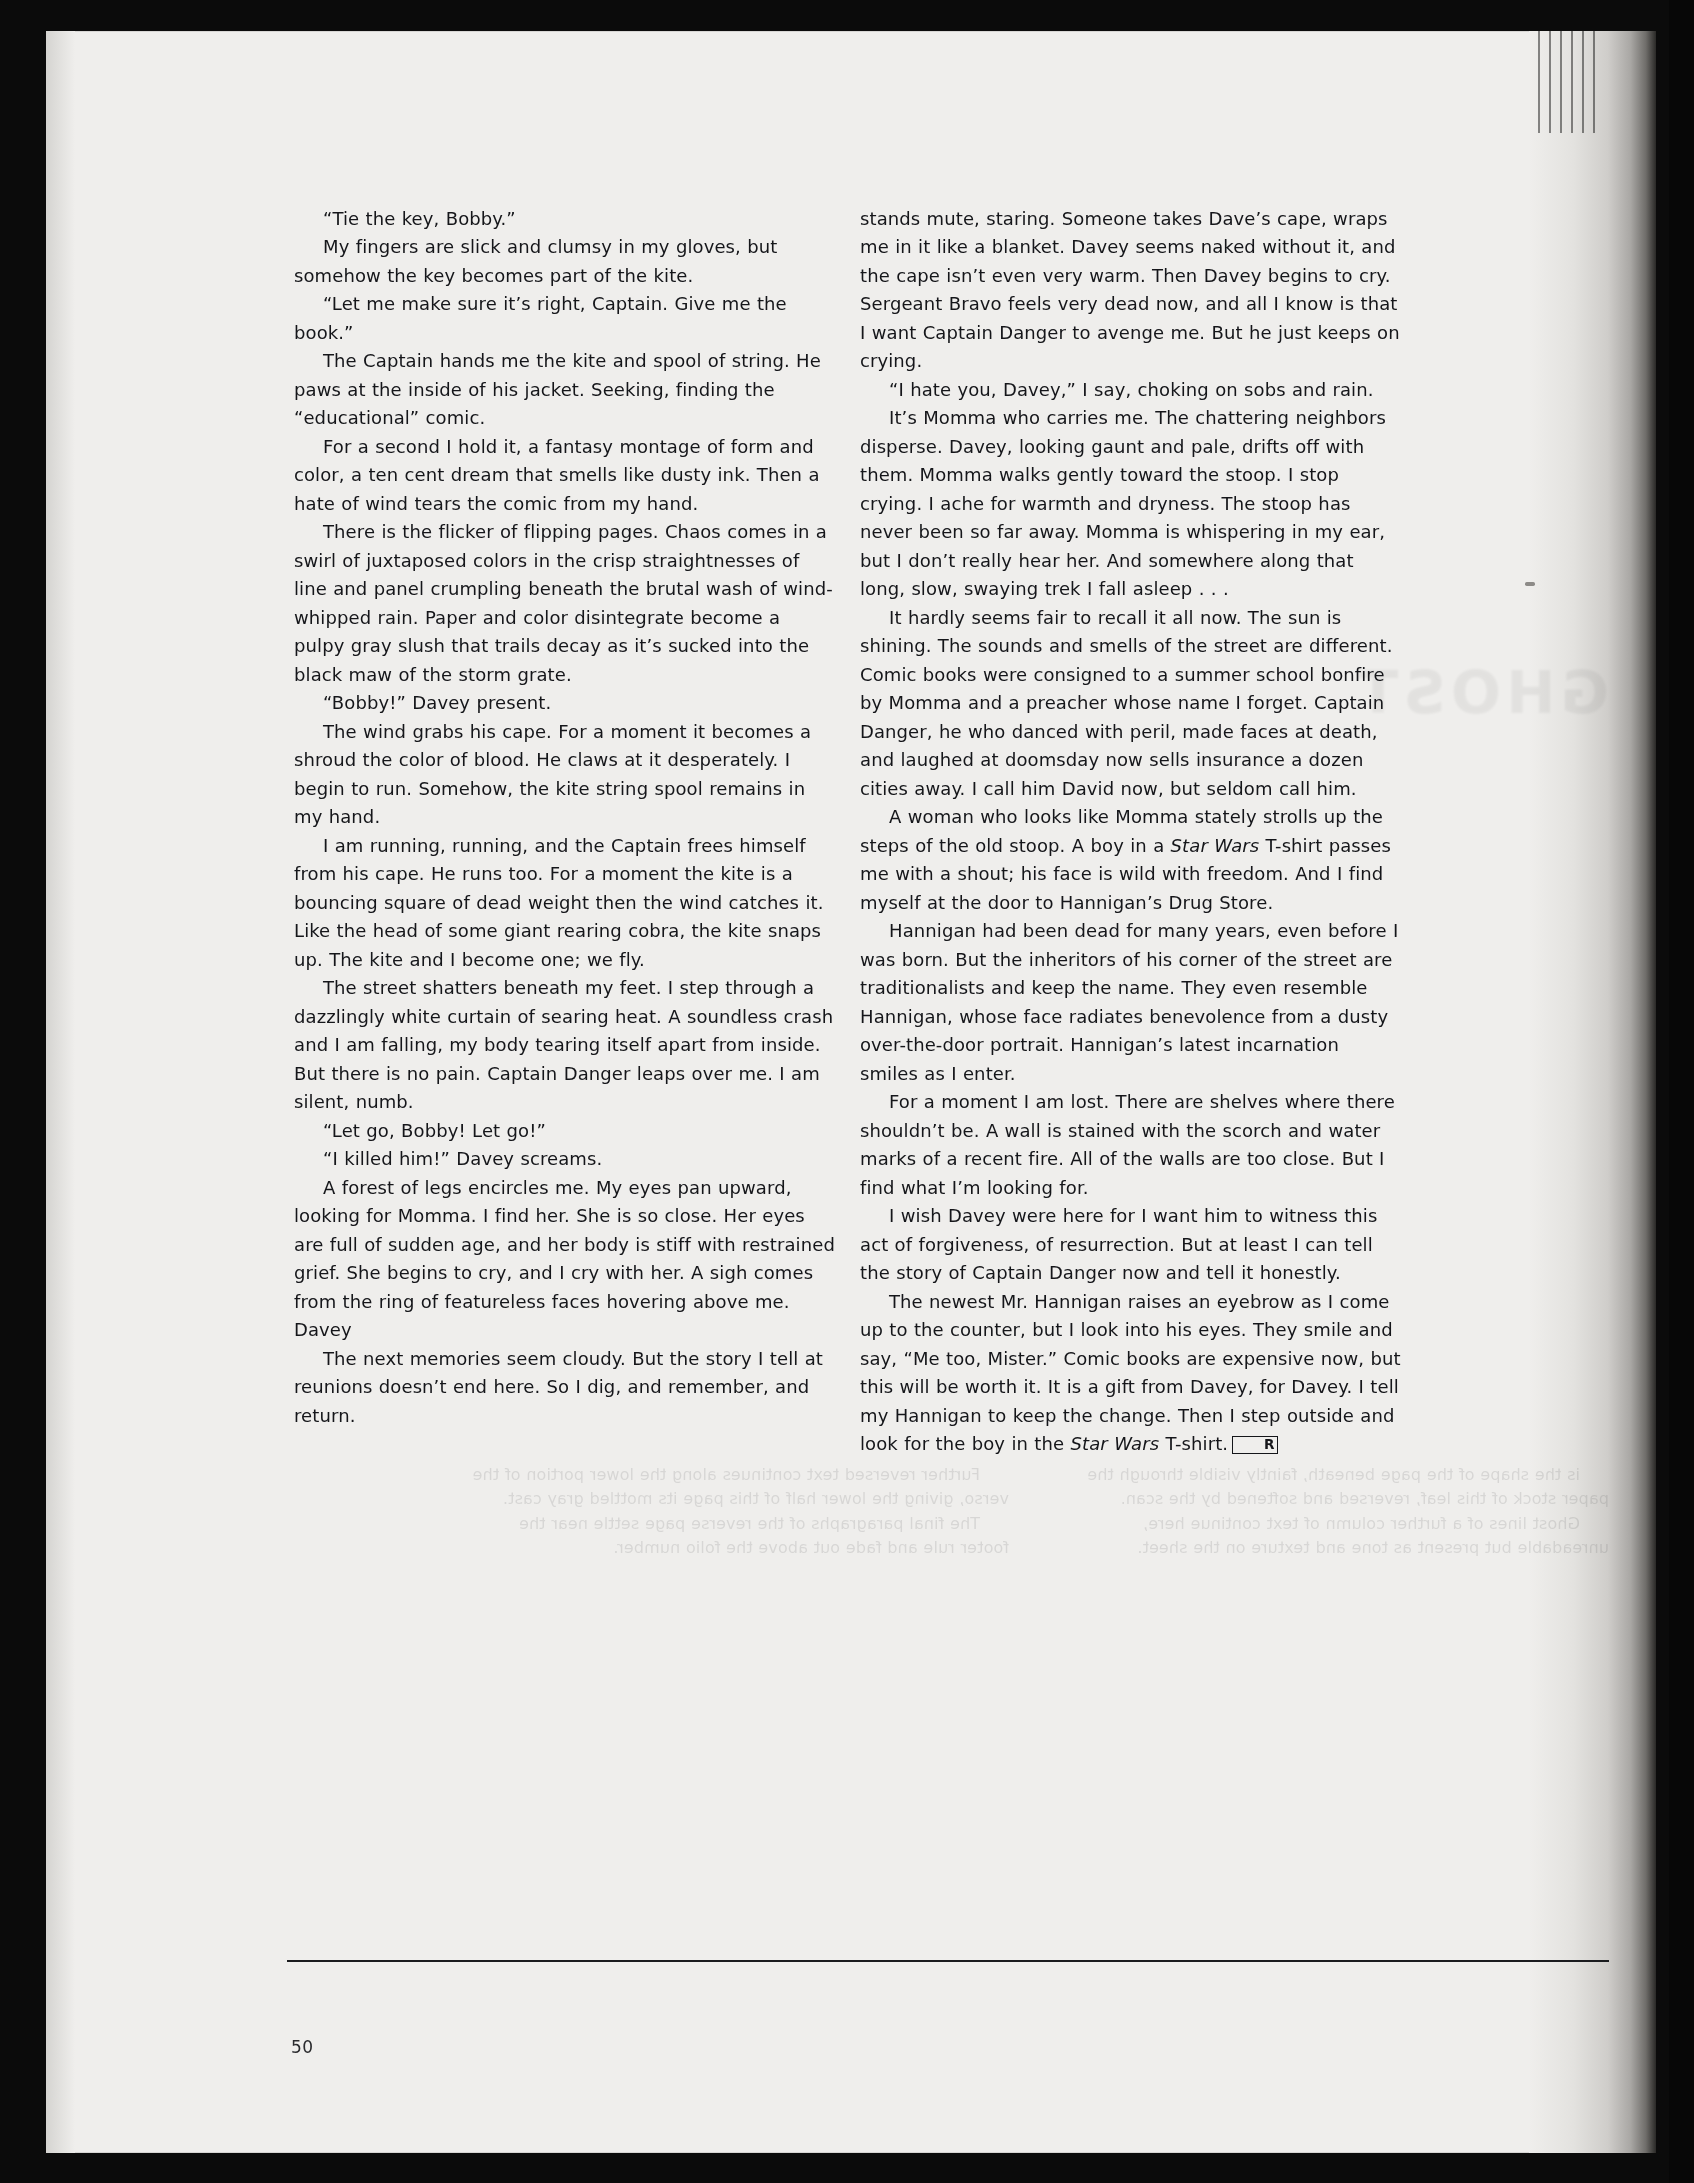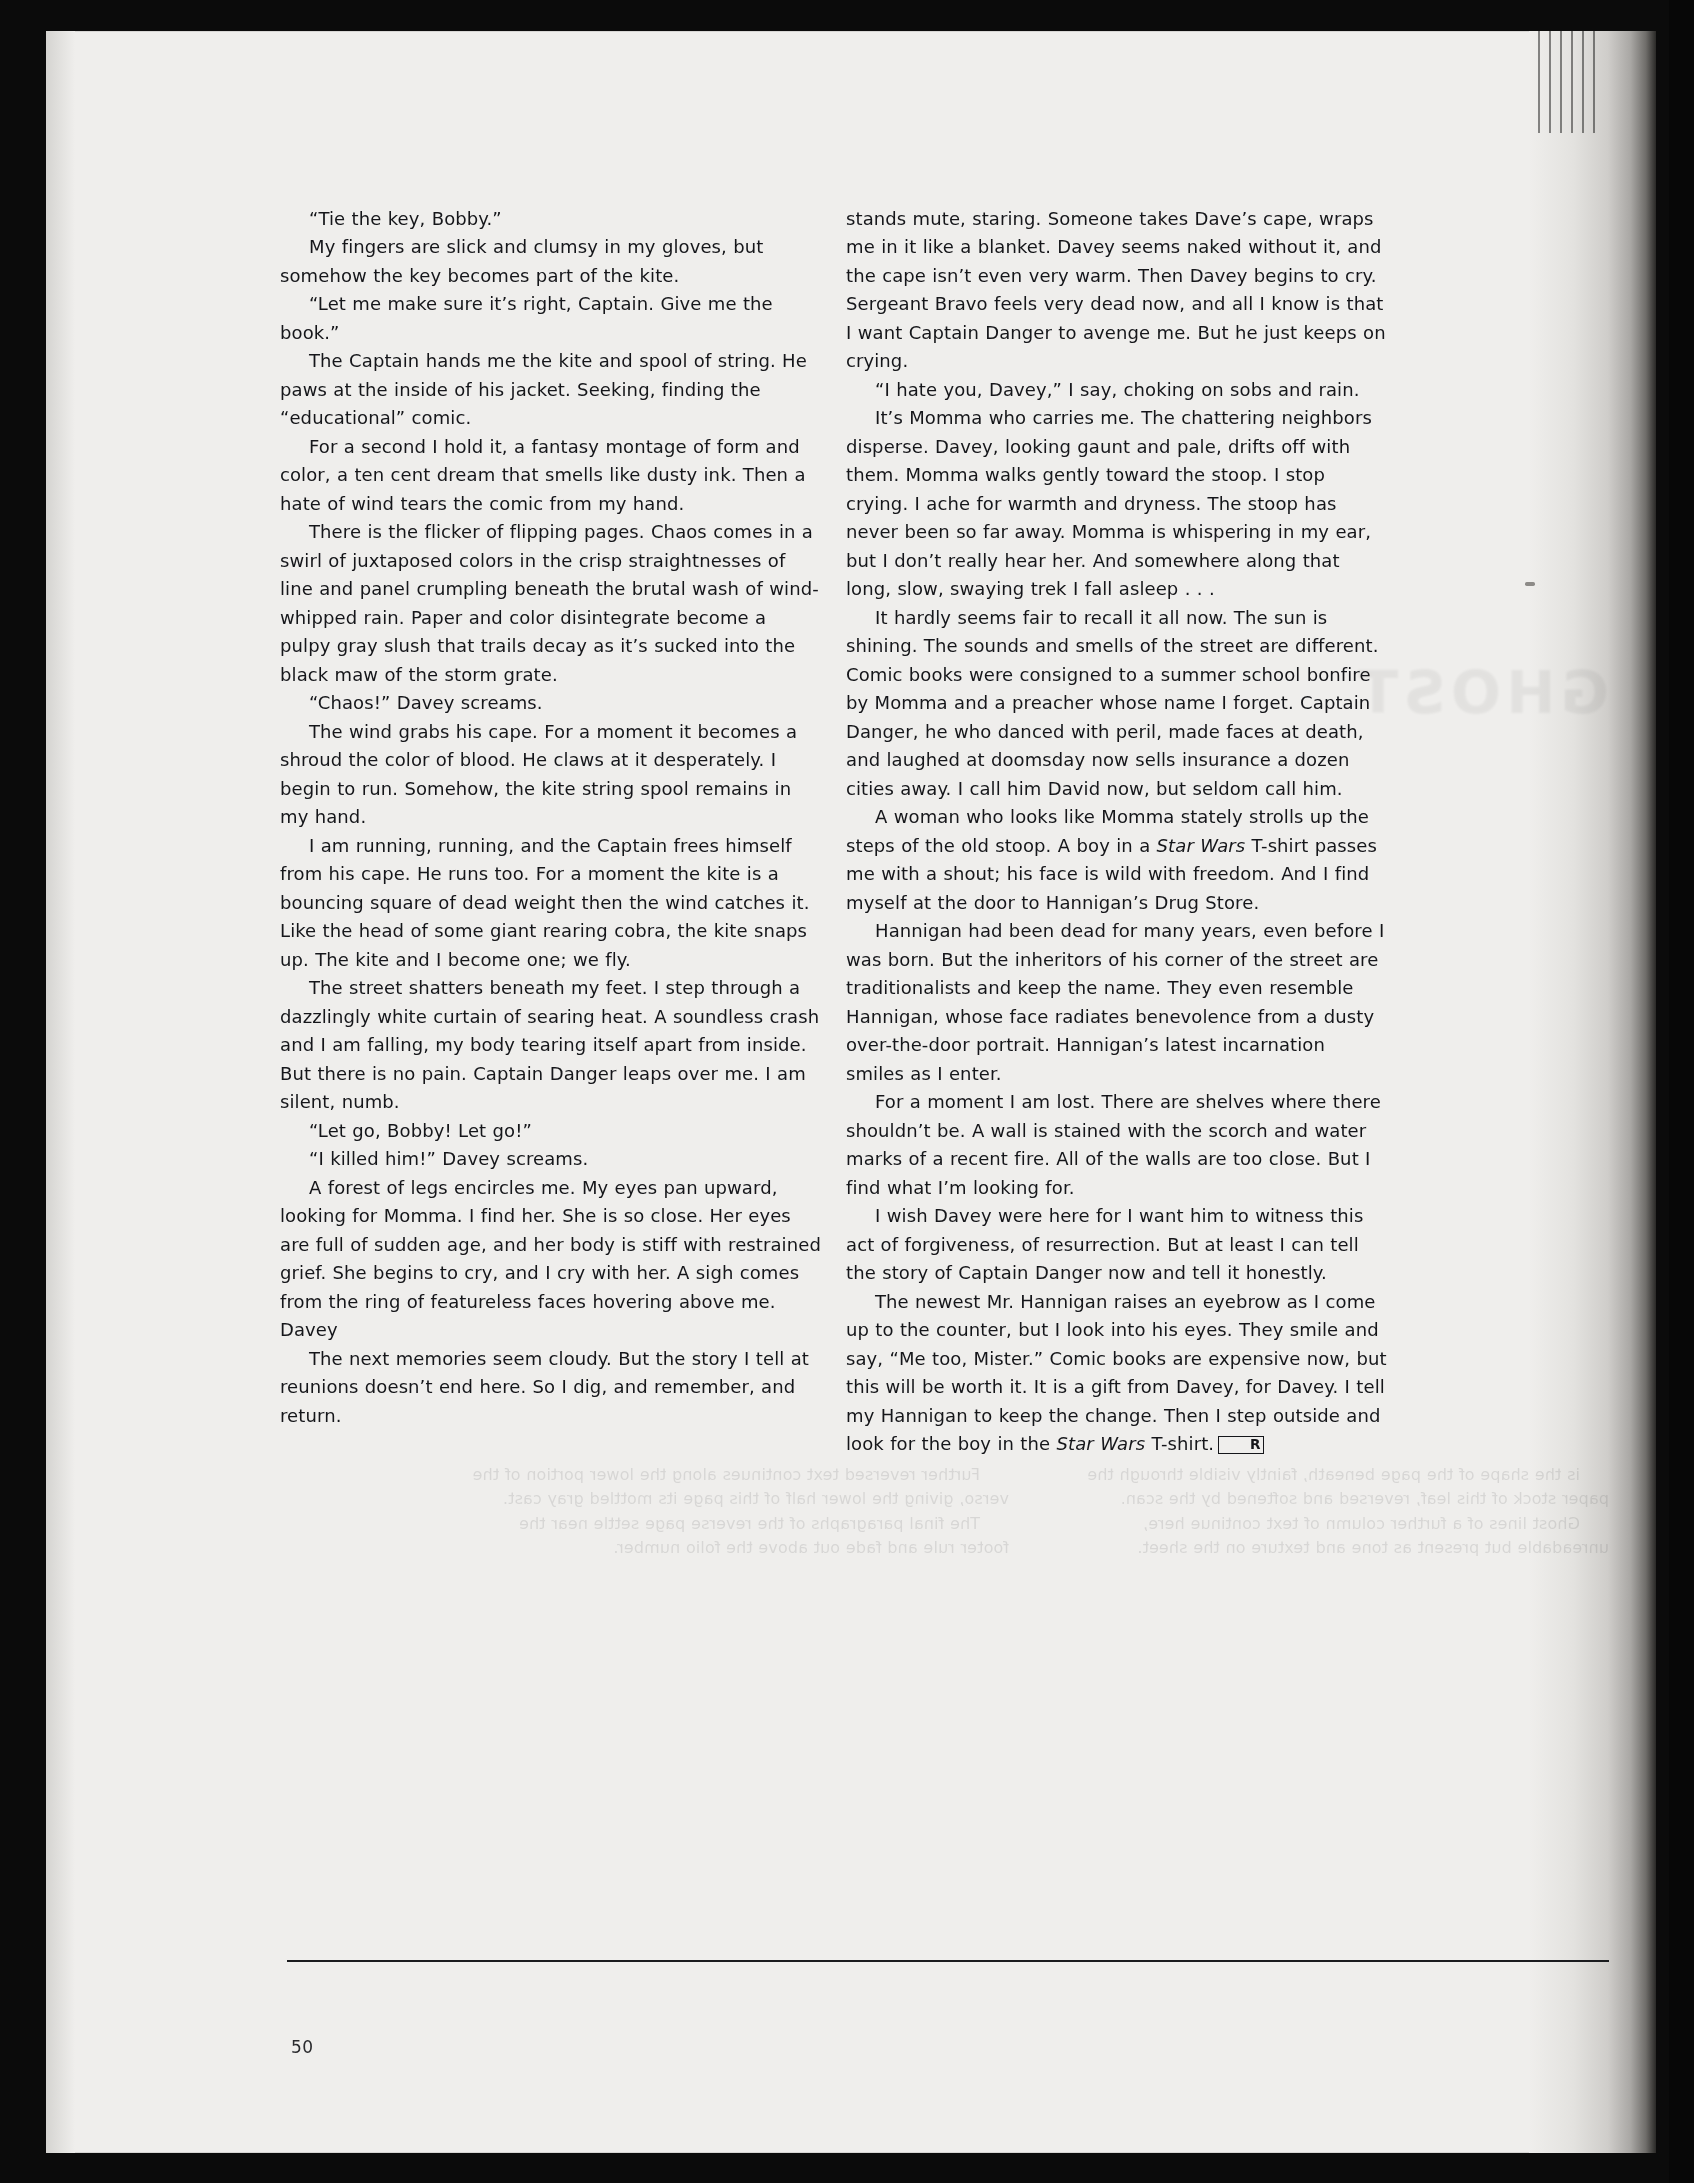--- a/index.html
+++ b/index.html
@@ -68,21 +68,21 @@
     top: 551px;
     width: 10.2px;
     height: 4.2px;
     background: #8d8b88;
     border-radius: 1.7px;
   }
 
   
   .columns {
     position: absolute;
-    left: 234px;
+    left: 248px;
     top: 174px;
     width: 1140px;
     display: flex;
     gap: 24px;
   }
   .col {
     width: 542px;
   }
   .col p {
     margin: 0;
@@ -181,21 +181,21 @@
 
   <div class="columns">
 
     <div class="col">
       <p>“Tie the key, Bobby.”</p>
       <p>My fingers are slick and clumsy in my gloves, but somehow the key becomes part of the kite.</p>
       <p>“Let me make sure it’s right, Captain. Give me the book.”</p>
       <p>The Captain hands me the kite and spool of string. He paws at the inside of his jacket. Seeking, finding the “educational” comic.</p>
       <p>For a second I hold it, a fantasy montage of form and color, a ten cent dream that smells like dusty ink. Then a hate of wind tears the comic from my hand.</p>
       <p>There is the flicker of flipping pages. Chaos comes in a swirl of juxtaposed colors in the crisp straightnesses of line and panel crumpling beneath the brutal wash of wind-whipped rain. Paper and color disintegrate become a pulpy gray slush that trails decay as it’s sucked into the black maw of the storm grate.</p>
-      <p>“Chaos!” Davey screams.</p>
+      <p>“Bobby!” Davey present.</p>
       <p>The wind grabs his cape. For a moment it becomes a shroud the color of blood. He claws at it desperately. I begin to run. Somehow, the kite string spool remains in my hand.</p>
       <p>I am running, running, and the Captain frees himself from his cape. He runs too. For a moment the kite is a bouncing square of dead weight then the wind catches it. Like the head of some giant rearing cobra, the kite snaps up. The kite and I become one; we fly.</p>
       <p>The street shatters beneath my feet. I step through a dazzlingly white curtain of searing heat. A soundless crash and I am falling, my body tearing itself apart from inside. But there is no pain. Captain Danger leaps over me. I am silent, numb.</p>
       <p>“Let go, Bobby! Let go!”</p>
       <p>“I killed him!” Davey screams.</p>
       <p>A forest of legs encircles me. My eyes pan upward, looking for Momma. I find her. She is so close. Her eyes are full of sudden age, and her body is stiff with restrained grief. She begins to cry, and I cry with her. A sigh comes from the ring of featureless faces hovering above me. Davey</p>
       <p>The next memories seem cloudy. But the story I tell at reunions doesn’t end here. So I dig, and remember, and return.</p>
     </div>
 
     <div class="col">

